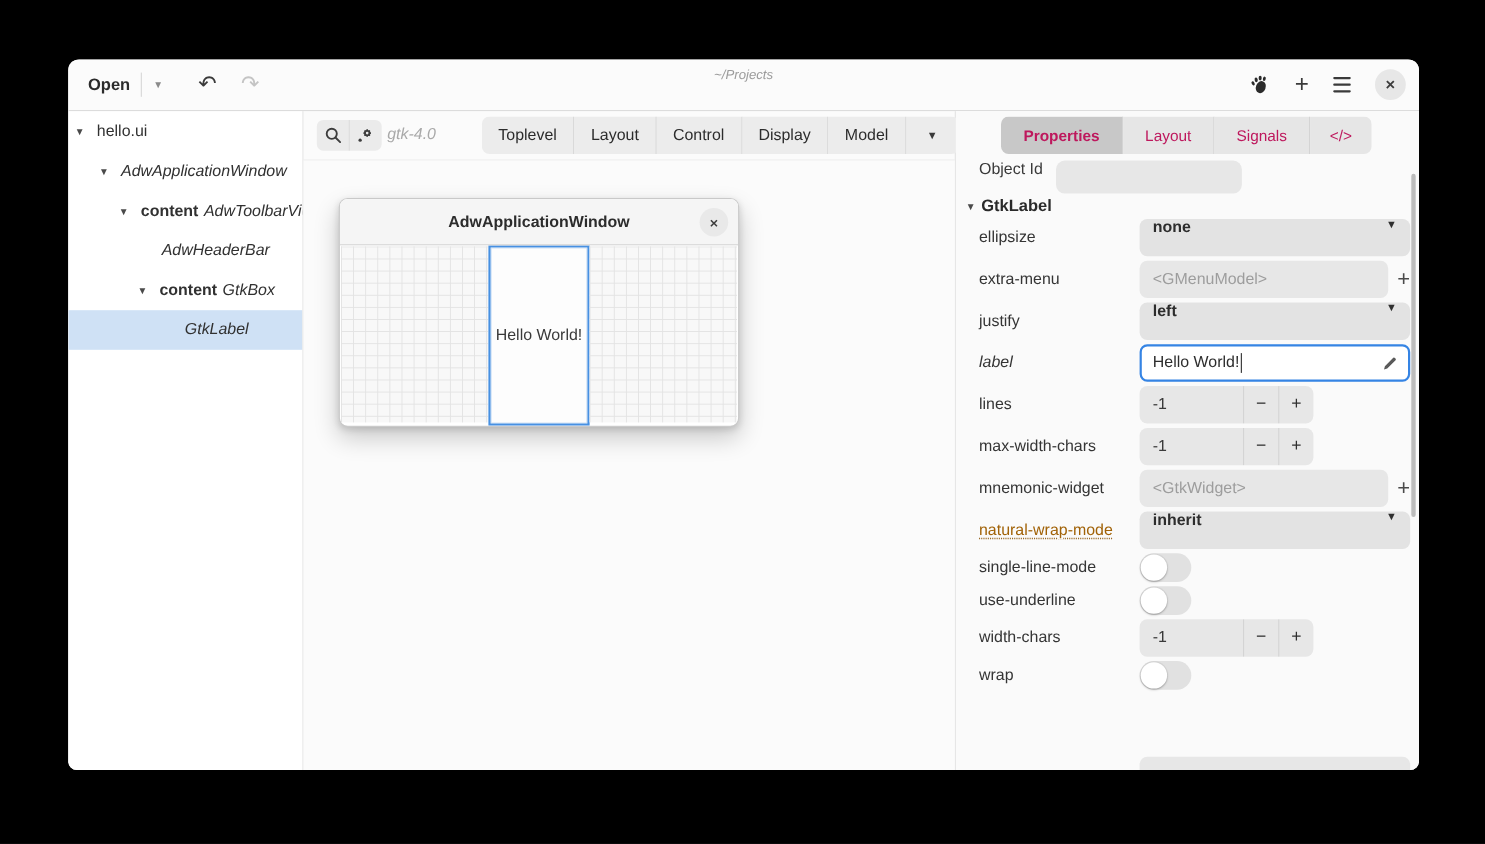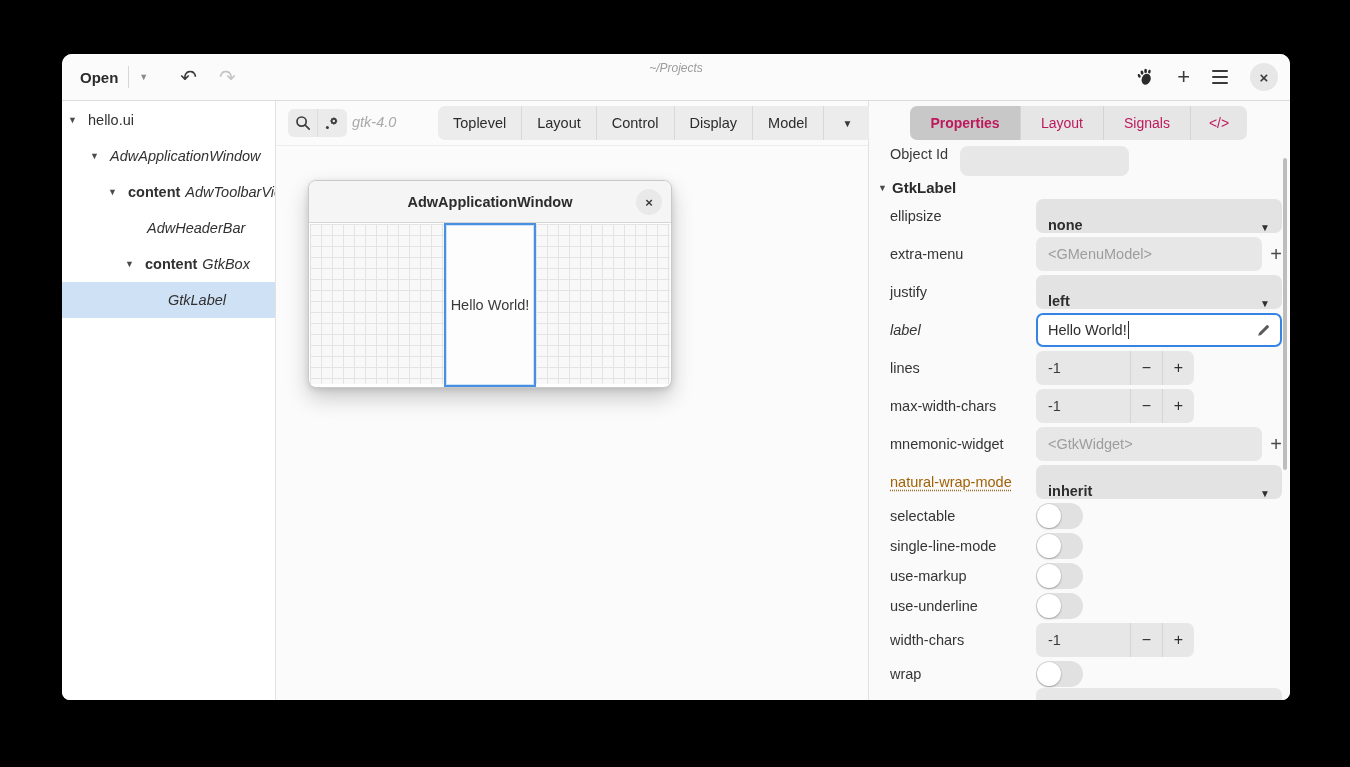--- a/index.html
+++ b/index.html
@@ -99,21 +99,21 @@
 
   .props { position:absolute; left:0; top:96px; width:100%; }
   .prow { display:flex; align-items:center; padding-left:21px; }
   .prow.ctl { height:38px; }
   .prow.tgl { height:30px; }
   .pname { width:146px; flex:0 0 146px; font-size:14.5px; color:#353535; white-space:nowrap; }
   .pname.italic { font-style:italic; }
   .pname.modified { color:#a16207; text-decoration:underline dotted #9a6b28; text-underline-offset:3px; }
   .pctl { display:flex; align-items:center; width:246px; }
   .dropdown { position:relative; width:246px; height:34px; background:#e3e3e3; border-radius:7px;
-              display:flex; align-items:flex-end; padding:0 26px 0 12px; }
+              display:flex; align-items:flex-start; padding:0 26px 0 12px; }
   .dd-value { font-size:14.5px; font-weight:600; color:#2d2d2d; }
   .dd-arrow { position:absolute; right:12px; font-size:10px; color:#2f2f2f; }
   .reffield { width:254px; height:34px; background:#e7e7e7; border-radius:7px; display:flex;
               align-items:center; padding:0 12px; font-size:14.5px; color:#9d9d9d; white-space:nowrap; overflow:hidden; }
   .ref-plus { margin-left:8px; font-size:20px; font-weight:300; color:#4a4a4a; }
   .entry { position:relative; width:246px; height:34px; background:#ffffff; border:2px solid #3584e4;
            border-radius:7px; display:flex; align-items:center; padding:0 28px 0 10px; }
   .entry-text { font-size:14.5px; color:#2d2d2d; white-space:nowrap; }
   .caret { width:1px; height:18px; background:#2d2d2d; margin-left:1px; }
   .entry-pencil { position:absolute; right:9px; top:8px; }
@@ -356,46 +356,30 @@
           <div class="prow ctl">
             <span class="pname modified">natural-wrap-mode</span>
             <span class="pctl">
                 <span class="dropdown">
               <span class="dd-value">inherit</span>
               <span class="dd-arrow">▼</span>
             </span>
               </span>
           </div>
 
+
           <div class="prow tgl">
-            <span class="pname">selectable</span>
+            <span class="pname">single-line-mode</span>
             <span class="pctl">
                 <span class="toggle">
                   <span class="knob"></span>
                 </span>
               </span>
           </div>
 
-          <div class="prow tgl">
-            <span class="pname">single-line-mode</span>
-            <span class="pctl">
-                <span class="toggle">
-                  <span class="knob"></span>
-                </span>
-              </span>
-          </div>
-
-          <div class="prow tgl">
-            <span class="pname">use-markup</span>
-            <span class="pctl">
-                <span class="toggle">
-                  <span class="knob"></span>
-                </span>
-              </span>
-          </div>
 
           <div class="prow tgl">
             <span class="pname">use-underline</span>
             <span class="pctl">
                 <span class="toggle">
                   <span class="knob"></span>
                 </span>
               </span>
           </div>
 

